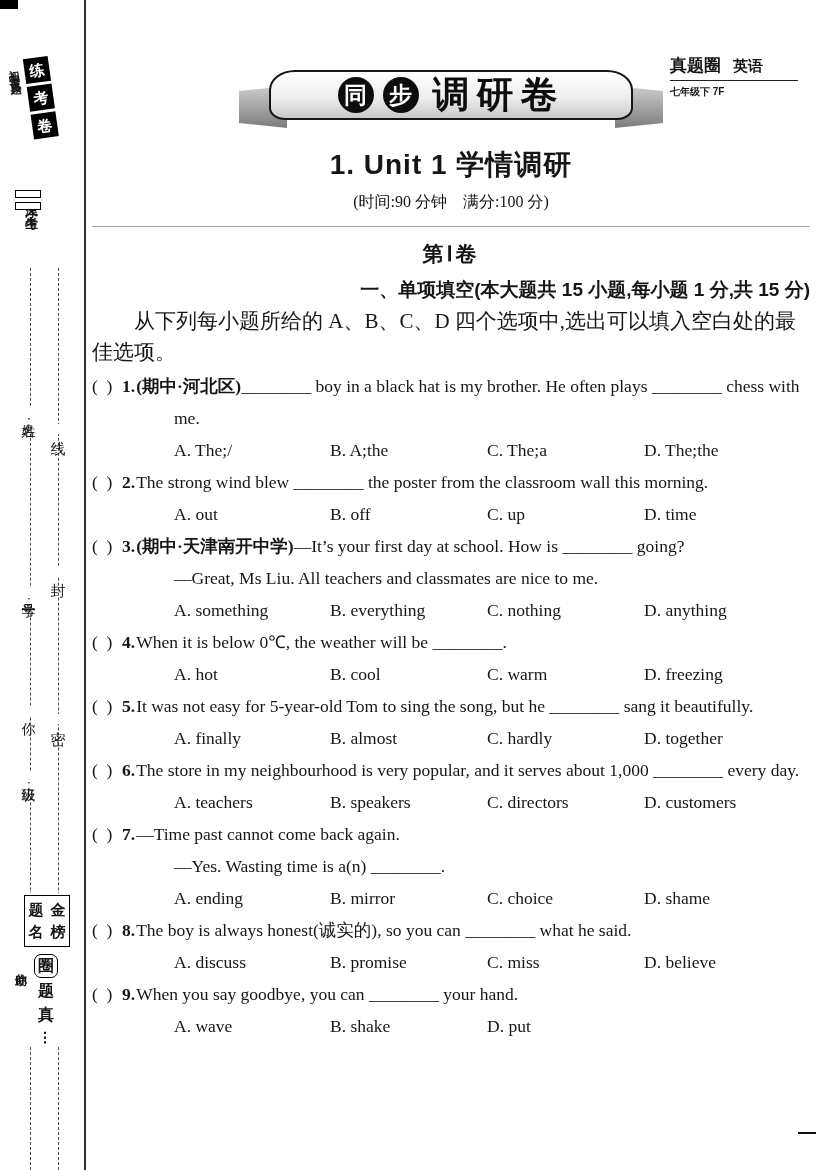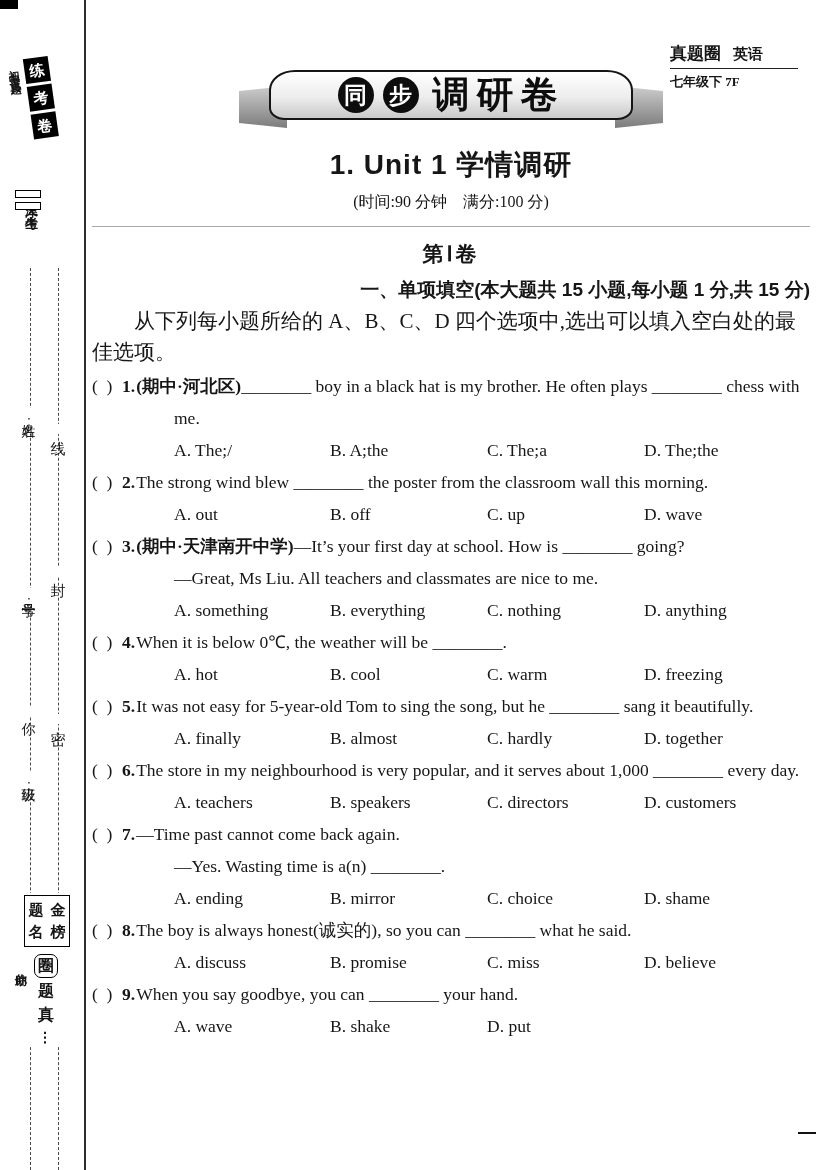--- a/index.html
+++ b/index.html
@@ -40,25 +40,25 @@
   .slogan-box { margin-left:18px; width:46px; border:1.5px solid #000; display:grid; grid-template-columns:1fr 1fr; direction:rtl; font:bold 15px/22px "Liberation Sans",sans-serif; text-align:center; padding:3px 0; }
   .logo-body { display:flex; gap:5px; margin-top:7px; margin-left:6px; align-items:flex-start; }
   .helper { writing-mode:vertical-rl; text-orientation:upright; font:bold 12px "Liberation Sans",sans-serif; margin-top:10px; }
   .brand-col { display:flex; flex-direction:column; align-items:center; gap:3px; font:bold 16px "Liberation Sans",sans-serif; }
   .brand-circle { width:24px; height:24px; border:1.5px solid #000; border-radius:7px; line-height:21px; text-align:center; }
   .dots { font-size:14px; letter-spacing:2px; }
 
   
   .content { position:absolute; left:88px; top:0; right:0; bottom:0; padding:0 12px 0 4px; }
 
-  .corner-brand { position:absolute; top:42px; right:24px; width:128px; font-family:Liberation Serif, serif; z-index:3; }
+  .corner-brand { position:absolute; top:54px; right:24px; width:128px; font-family:Liberation Sans, sans-serif; z-index:3; }
   .corner-brand .row1 { display:flex; align-items:baseline; gap:12px; border-bottom:1.5px solid #222; padding-bottom:3px; }
   .brand-name { font-weight:bold; font-size:17px; }
   .brand-subject { font-weight:bold; font-size:15px; }
-  .brand-grade { font-weight:bold; font-size:13px; margin-top:4px; }
+  .brand-grade { font-weight:bold; font-size:10px; margin-top:4px; }
 
   .banner { position:relative; width:420px; height:56px; margin:70px auto 0; }
   .wing { position:absolute; top:16px; width:48px; height:42px; background:linear-gradient(180deg,#cdcdcd,#7c7c7c); }
   .wing-left  { left:-2px;  clip-path:polygon(0 12%, 100% 0, 100% 100%, 0 88%); }
   .wing-right { right:-2px; clip-path:polygon(0 0, 100% 12%, 100% 88%, 0 100%); }
   .banner-core { position:absolute; left:28px; right:28px; top:0; height:50px;
     background:linear-gradient(180deg,#ffffff 0%,#ededed 55%,#c9c9c9 100%);
     border:2px solid #151515; border-radius:26px 26px 16px 16px / 20px 20px 12px 12px;
     display:flex; align-items:center; justify-content:center; gap:9px; }
   .banner-circle { width:36px; height:36px; border-radius:50%; background:#0d0d0d; color:#fff;
@@ -178,21 +178,21 @@
   </div>
 
   <div class="question">
     <span class="bracket">(  )</span>
     <div class="q-main">
       <div class="q-first"><b class="q-num">2.</b><span class="q-text">The strong wind blew ________ the poster from the classroom wall this morning.</span></div>
       <div class="q-options">
         <span class="opt">A. out</span>
         <span class="opt">B. off</span>
         <span class="opt">C. up</span>
-        <span class="opt">D. wave</span>
+        <span class="opt">D. time</span>
       </div>
     </div>
   </div>
 
   <div class="question">
     <span class="bracket">(  )</span>
     <div class="q-main">
       <div class="q-first"><b class="q-num">3.</b><b class="q-tag">(期中·天津南开中学)</b><span class="q-text">—It’s your first day at school. How is ________ going?
 —Great, Ms Liu. All teachers and classmates are nice to me.</span></div>
       <div class="q-options">

